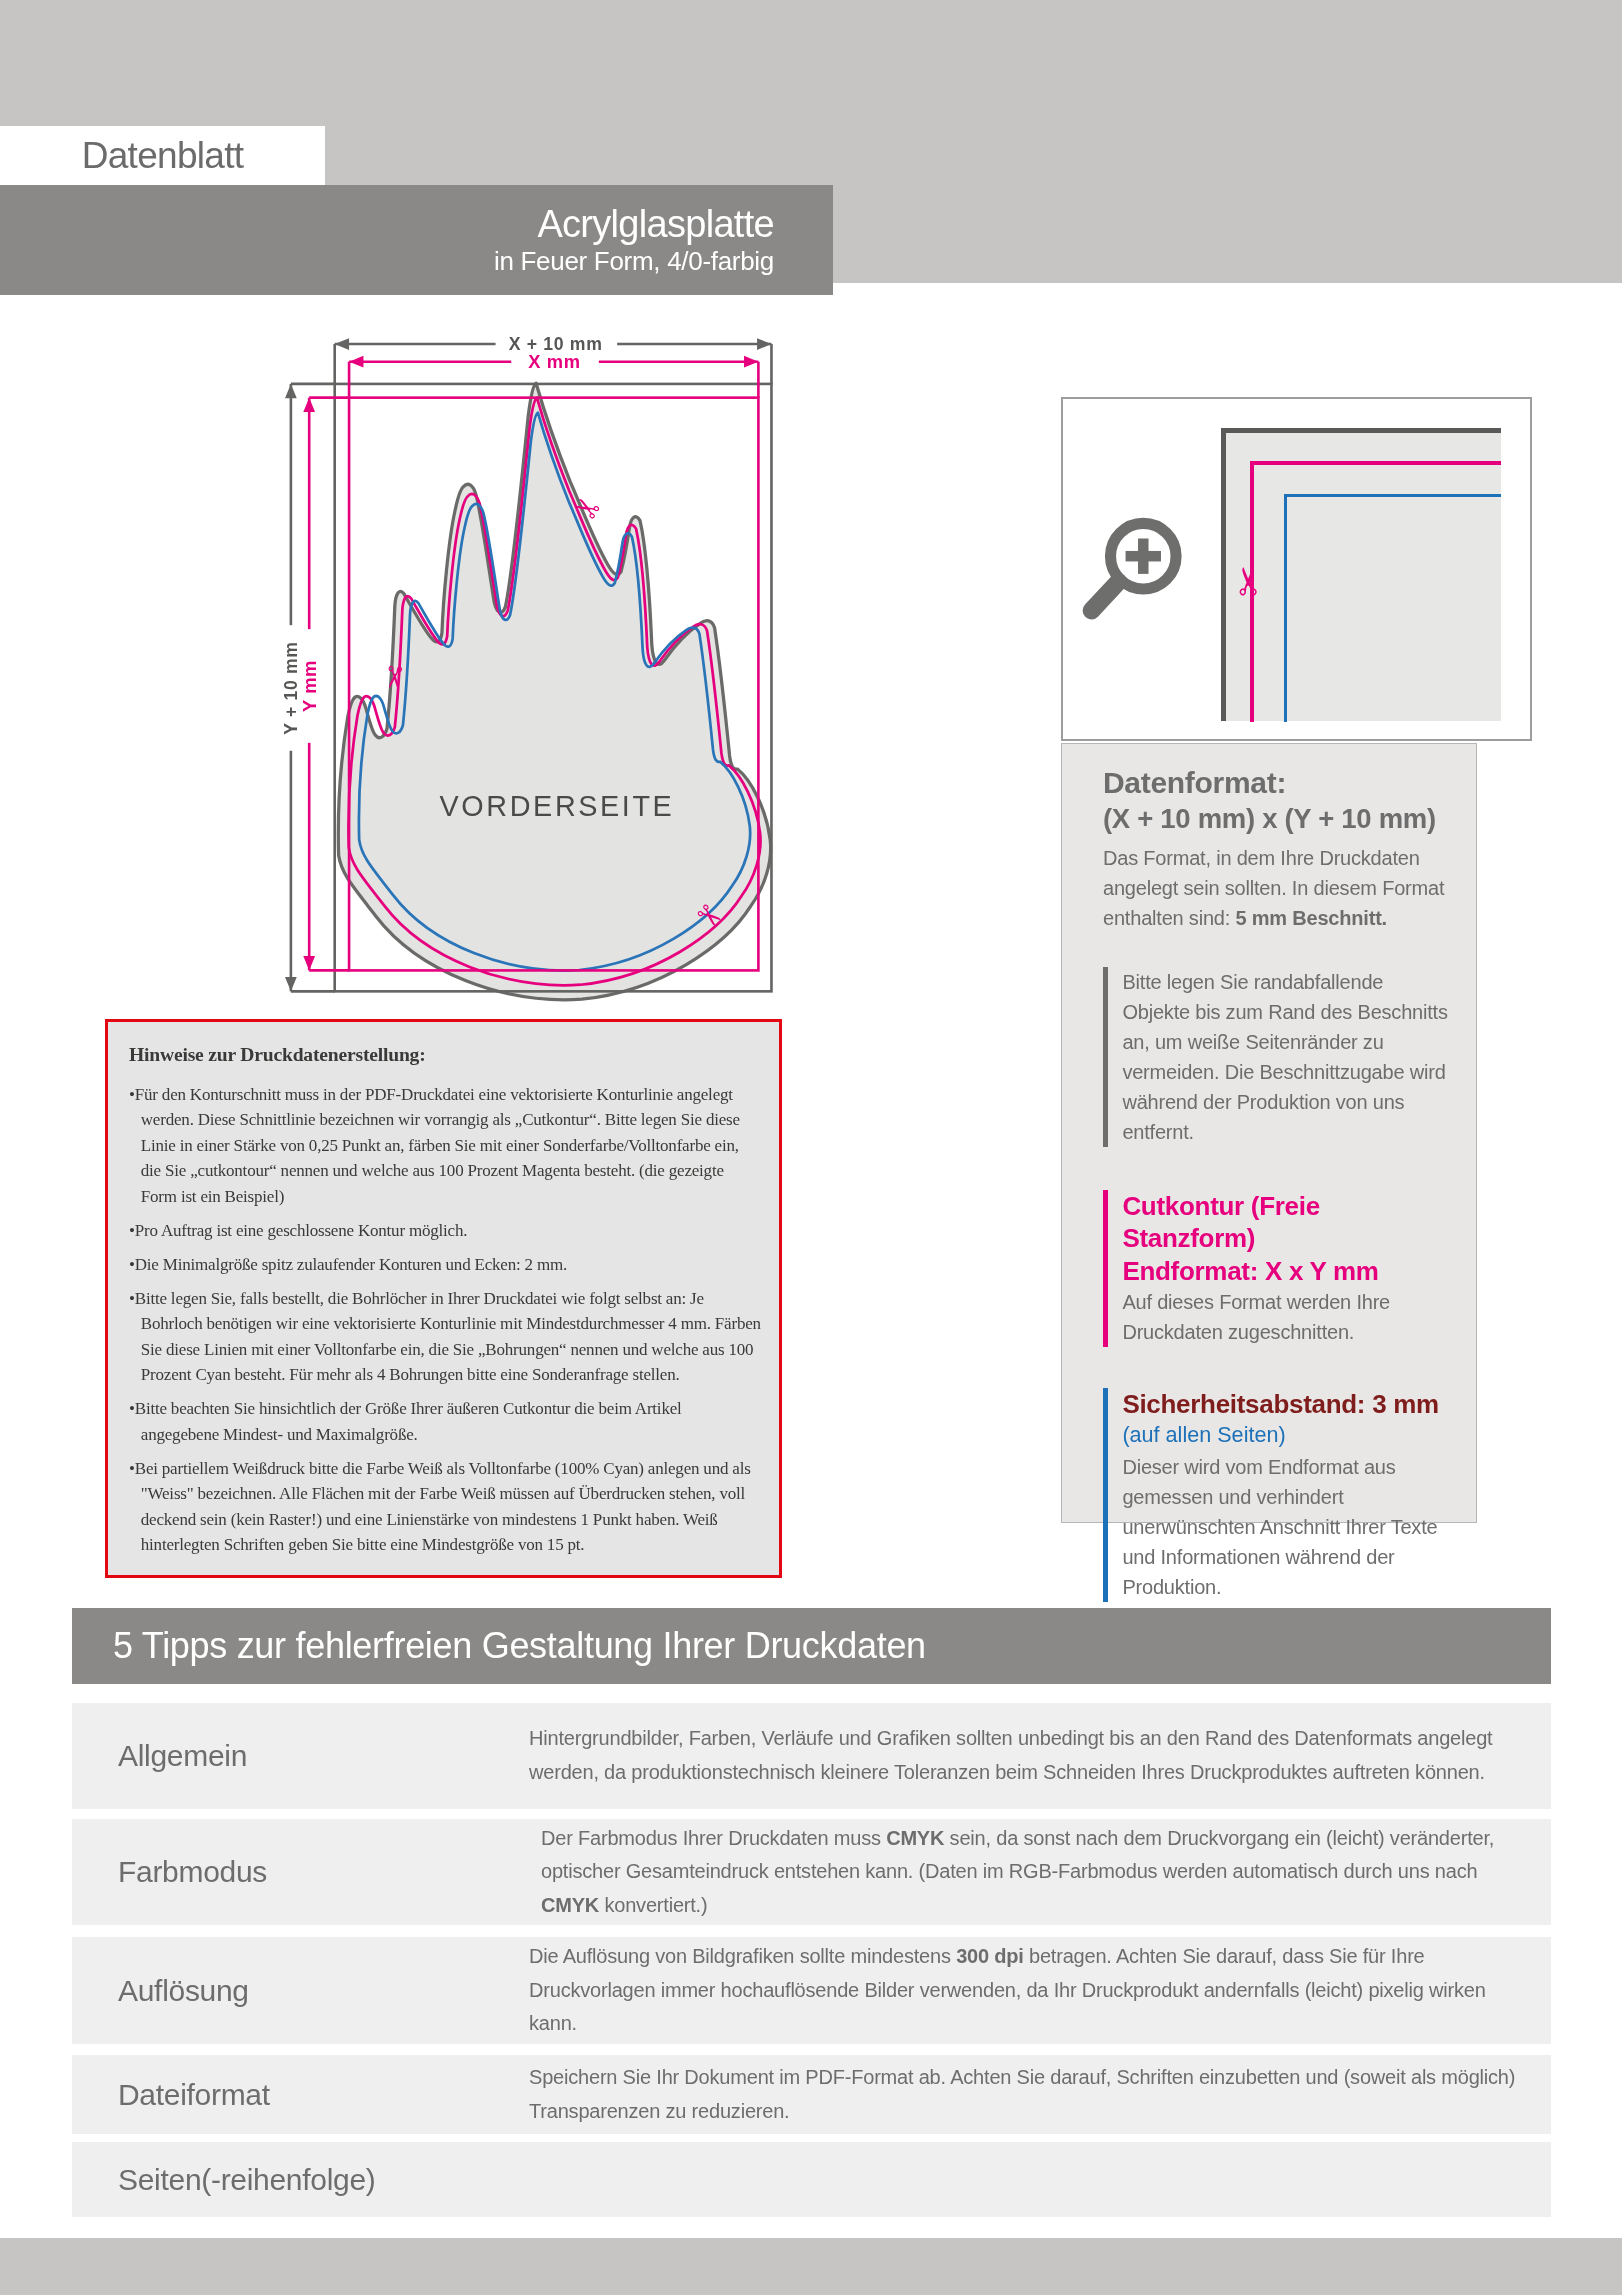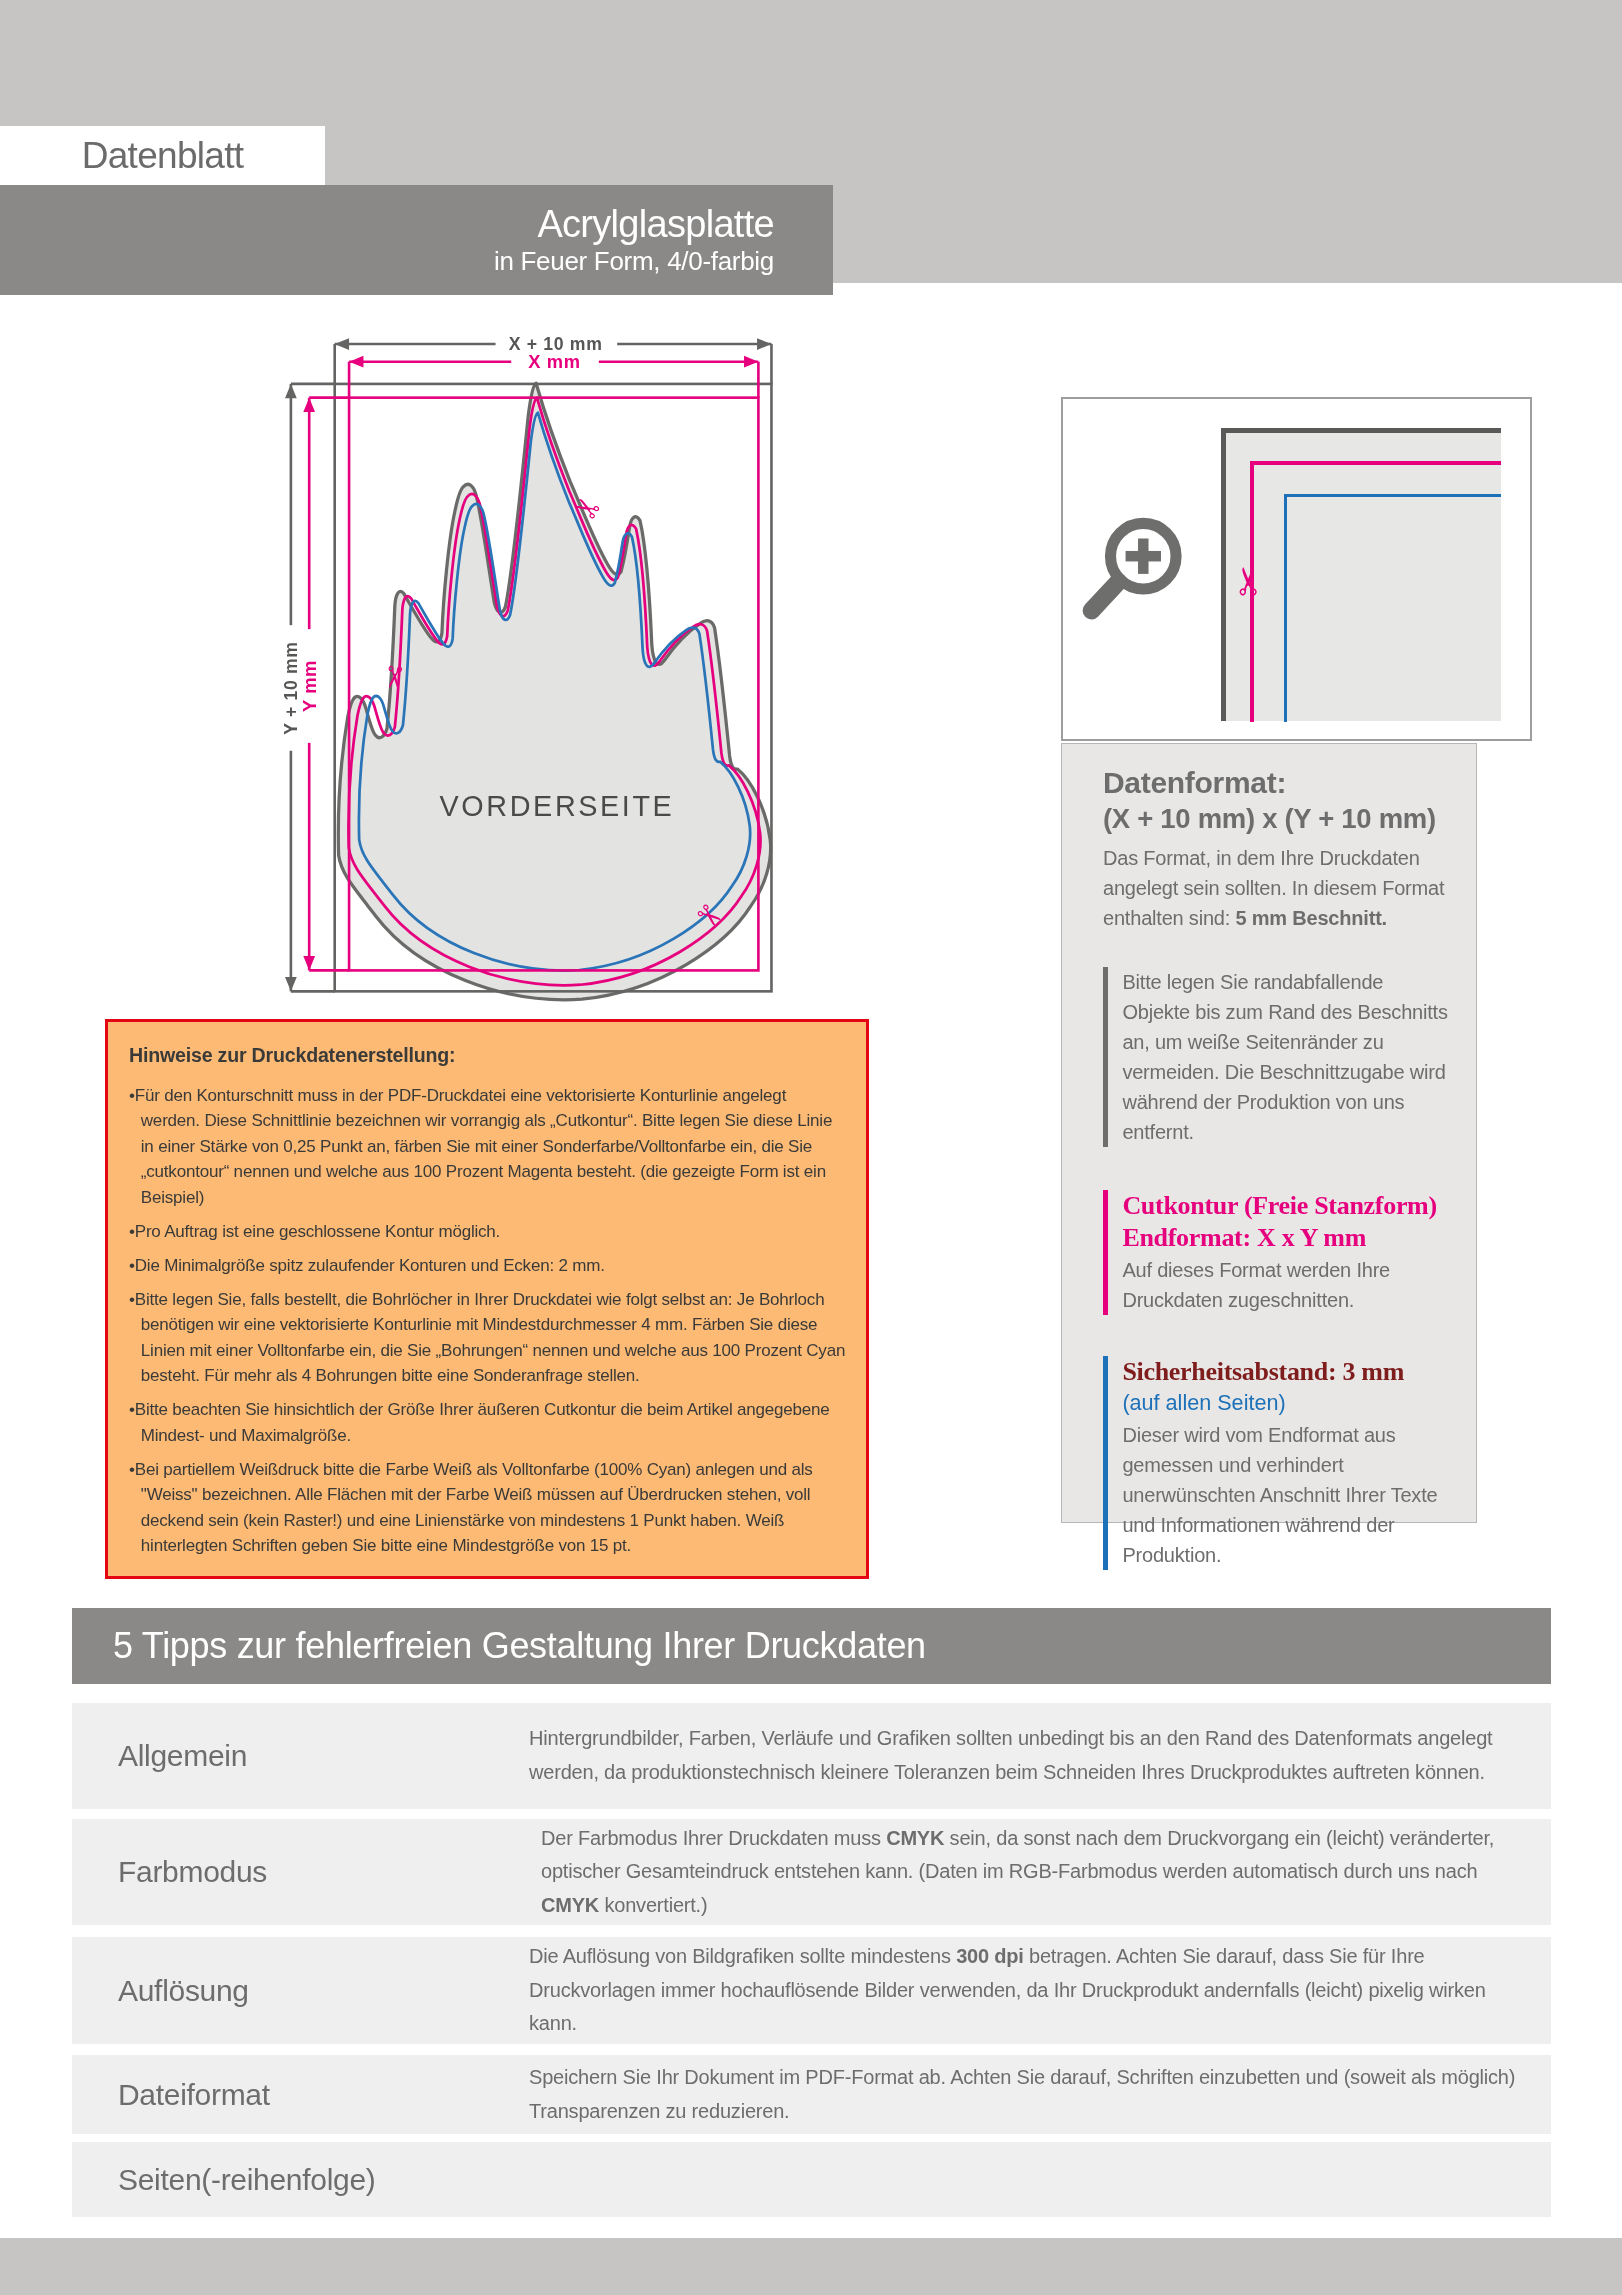--- a/index.html
+++ b/index.html
@@ -23,22 +23,22 @@
     padding-right:59px; box-sizing:border-box; color:#ffffff;
   }
   .title-banner .title { font-size:38px; letter-spacing:-0.7px; line-height:1.12; }
   .title-banner .subtitle { font-size:26px; letter-spacing:-0.3px; }
 
   
   .diagram { left:268px; top:324px; width:510px; height:707px; }
 
   
   .hinweise {
-    left:105px; top:1019px; width:764px; box-sizing:border-box;
-    border:3.3px solid #e30613; background:#fdba74; padding:22px 17px 17px 21px;
+    left:105px; top:1019px; width:677px; box-sizing:border-box;
+    border:3.3px solid #e30613; background:#e5e5e5; padding:22px 17px 17px 21px;font-family:Liberation Serif, serif;
   }
   .hinweise h3 { margin:0 0 15.7px 0; font-size:19.6px; font-weight:bold; color:#3a3a39; letter-spacing:-0.2px; }
   .hinweise ul { list-style:none; margin:0; padding:0; }
   .hinweise li {
     font-size:17px; line-height:1.5; color:#3a3a39; letter-spacing:-0.2px;
     padding-left:11.8px; text-indent:-11.8px; margin-bottom:8.5px;
   }
   .hinweise li::before { content:"\2022 "; }
   .hinweise li:last-child { margin-bottom:0; }
 
@@ -72,21 +72,21 @@
     background:#e8e7e6; border:1.3px solid #b7b6b5; padding:22px 27.5px 0 41px; color:#6d6d6d;
   }
   .infobox .df-title { margin:0; font-size:30px; font-weight:bold; letter-spacing:-0.3px; line-height:1.15; }
   .infobox .df-formula { margin:2.6px 0 7.9px 0; font-size:27.5px; font-weight:bold; letter-spacing:-0.3px; }
   .infobox p.body { margin:0; font-size:20px; line-height:1.5; letter-spacing:-0.2px; }
   .infobox .b { font-weight:bold; }
   .bar-block { border-left:5.9px solid #6d6d6d; padding-left:14.4px; }
   .bar-block.first { margin-top:34px; }
   .bar-block.magenta { border-left-color:#e6007e; margin-top:43px; }
   .bar-block.blue { border-left-color:#1d71b8; margin-top:41px; }
-  .bar-block h4 { margin:0; font-size:26px; font-weight:bold; line-height:1.25; letter-spacing:-0.3px;font-family:Liberation Serif, serif; }
+  .bar-block h4 { margin:0; font-size:26px; font-weight:bold; line-height:1.25; letter-spacing:-0.3px; }
   .bar-block.magenta h4 { color:#e6007e; }
   .bar-block.blue h4 { color:#7f1d1d; }
   .bar-block .sub { margin:1.3px 0 3.9px 0; font-size:21.6px; color:#1d71b8; }
 
   
   .tips-banner {
     left:72px; top:1608px; width:1479px; height:76px; background:#8a8988;
     display:flex; align-items:center; padding-left:41px; box-sizing:border-box;
     color:#ffffff; font-size:36px; letter-spacing:-0.3px;
   }

